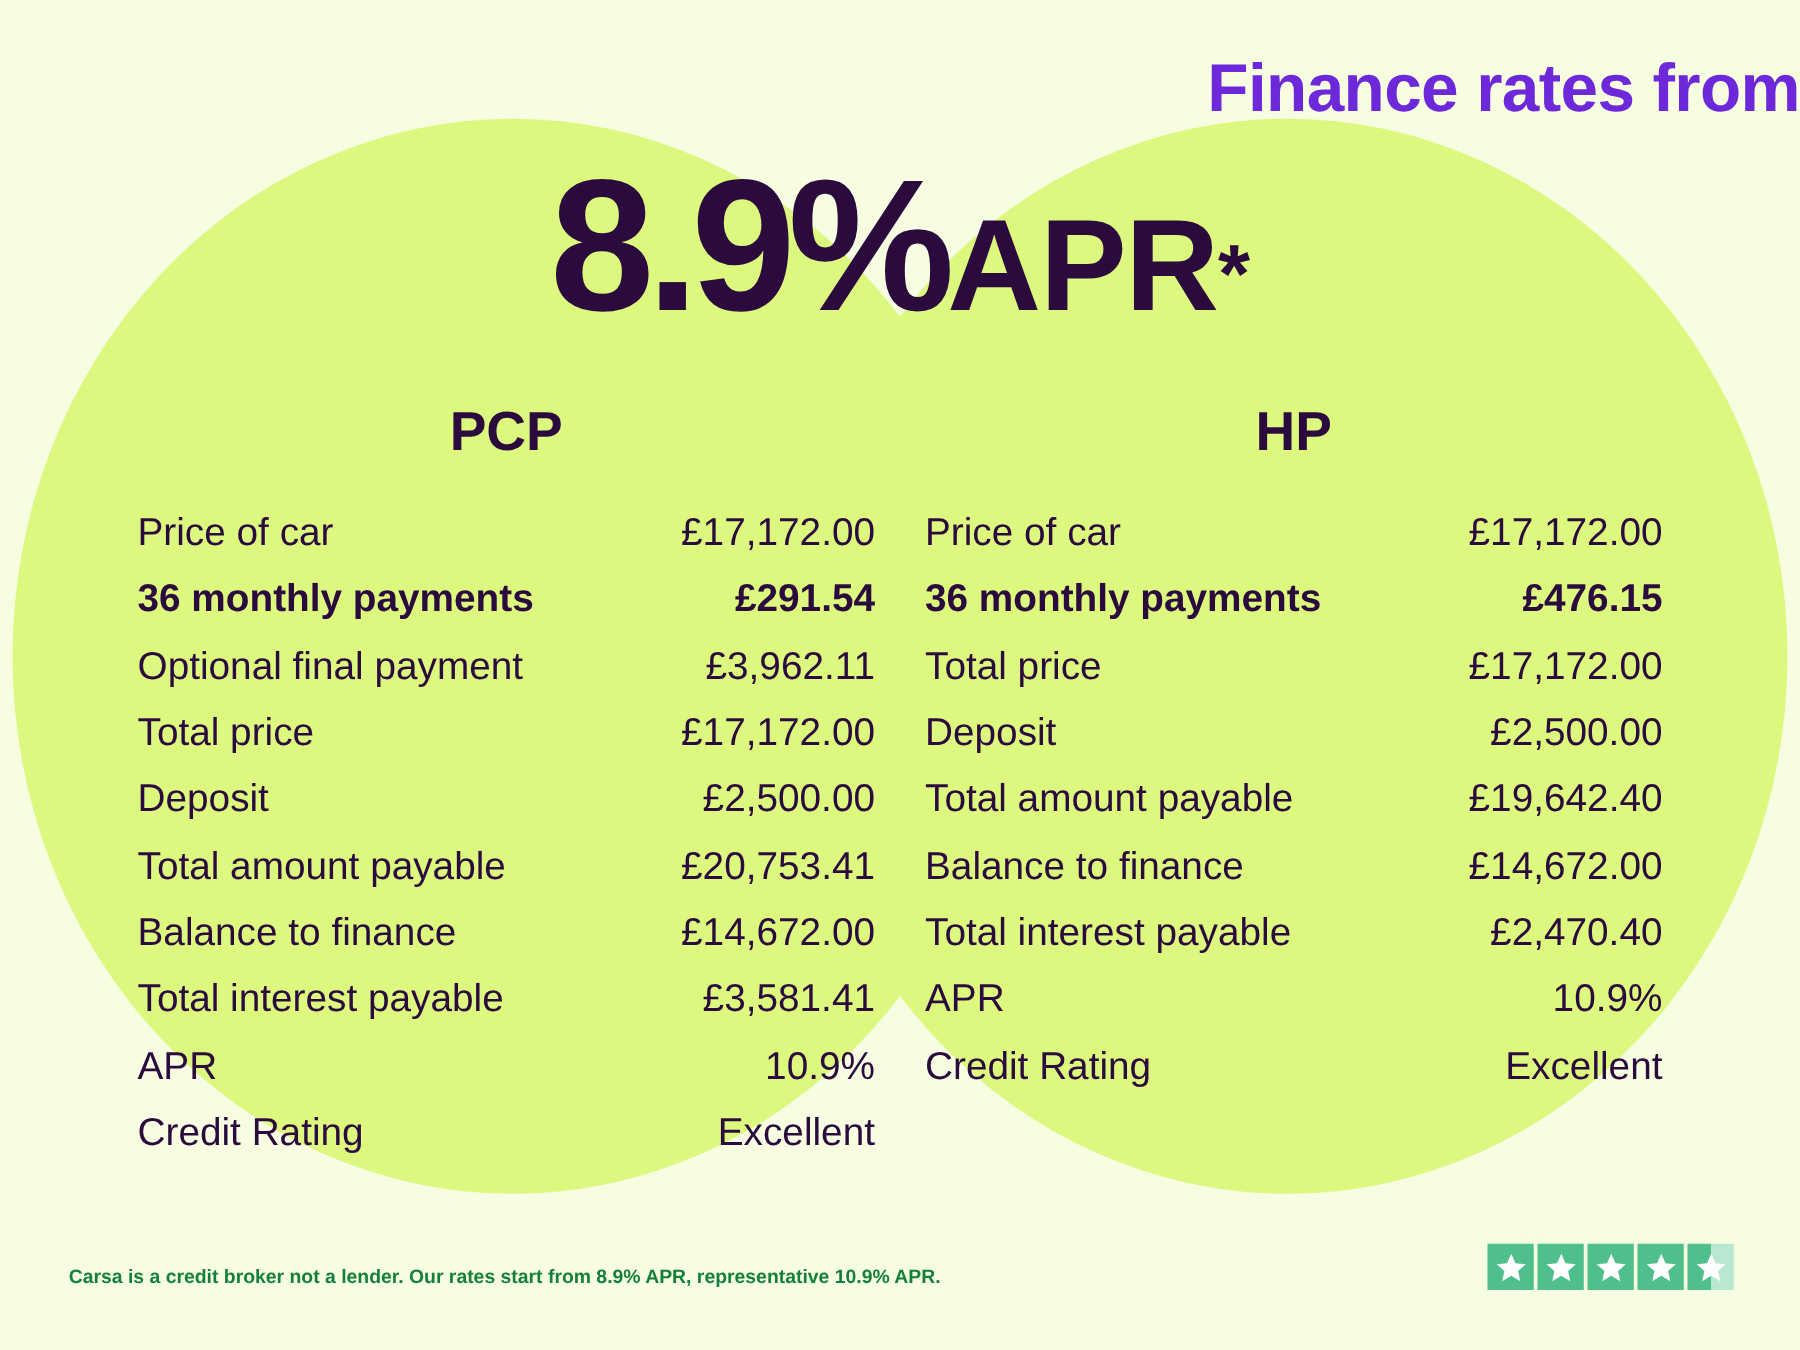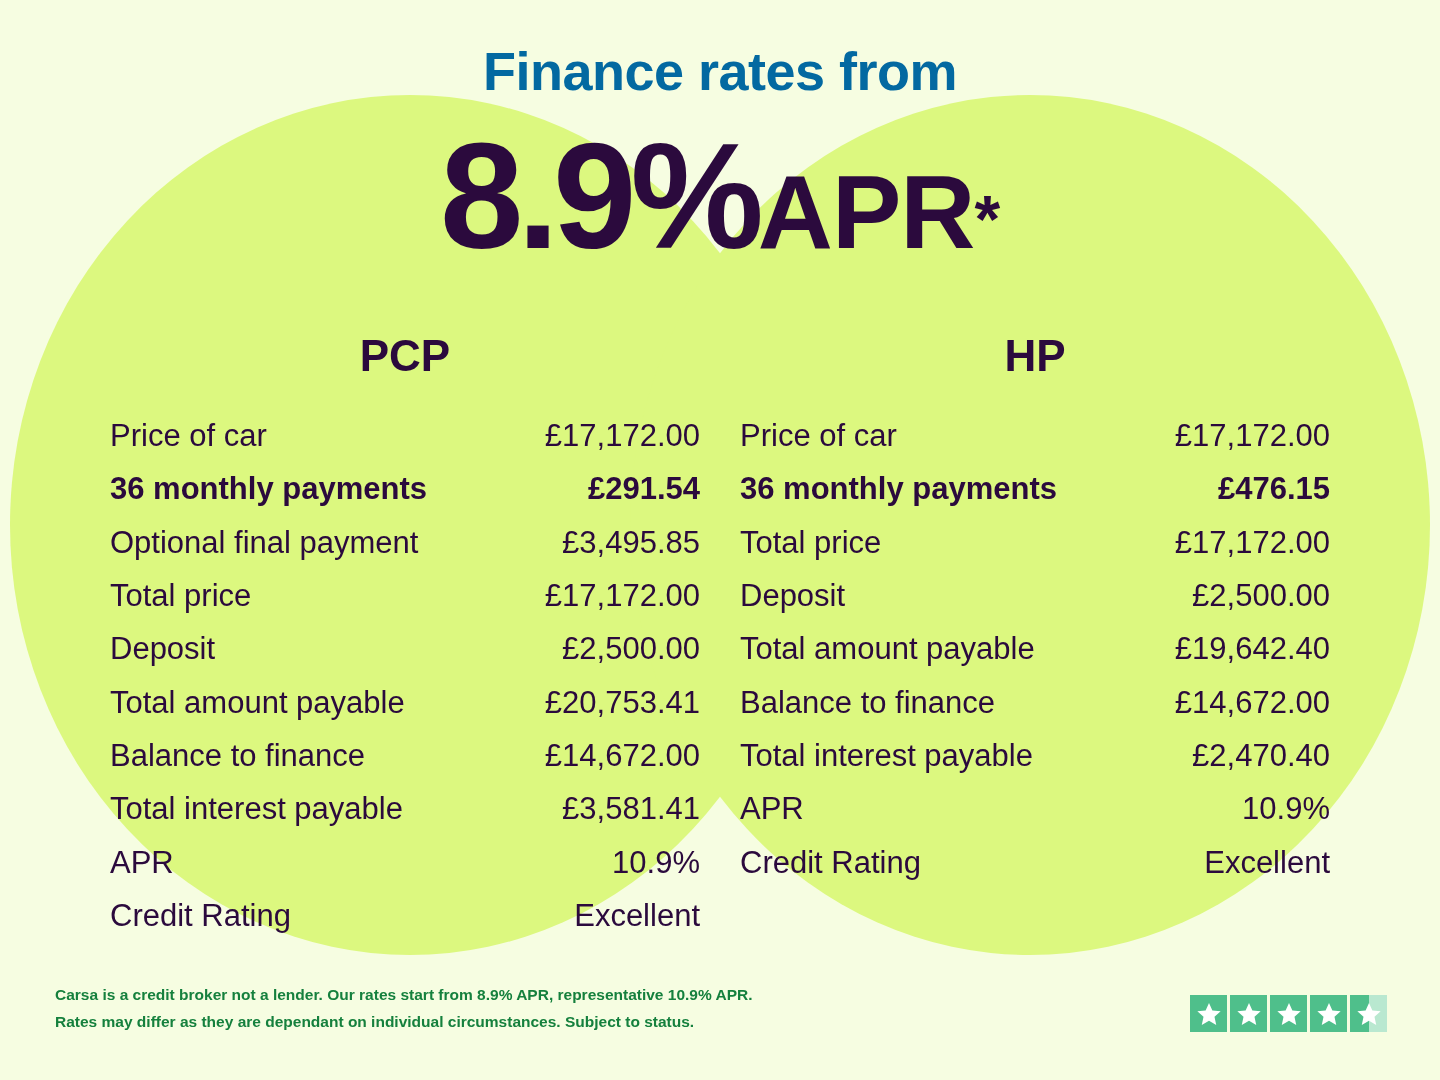--- a/index.html
+++ b/index.html
@@ -37,26 +37,26 @@
     left: 630px;
     top: 95px;
   }
   .content {
     position: relative;
     z-index: 2;
     width: 1440px;
     height: 1080px;
   }
   .headline {
-    text-align: center;
+    text-align: right;
     font-size: 54px;
     font-weight: bold;
     letter-spacing: -0.5px;
     padding-top: 40px;
-    color: #0369a1;
+    color: #6d28d9;
   }
   .big-rate {
     text-align: center;
     margin-top: 8px;
     color: #2b0a3d;
     white-space: nowrap;
   }
   .big-rate .num {
     font-size: 150px;
     font-weight: bold;
@@ -70,21 +70,21 @@
     letter-spacing: -1px;
     vertical-align: baseline;
   }
   .big-rate .star {
     font-size: 66px;
     font-weight: bold;
     vertical-align: super;
   }
   .columns {
     display: flex;
-    margin-top: 48px;
+    margin-top: 38px;
     padding: 0 110px;
     gap: 40px;
   }
   .col {
     flex: 1;
   }
   .col-title {
     text-align: center;
     font-size: 44px;
     font-weight: bold;
@@ -175,21 +175,21 @@
       <div class="row">
         <span class="label">Price of car</span>
         <span class="value">£17,172.00</span>
       </div>
       <div class="row bold">
         <span class="label">36 monthly payments</span>
         <span class="value">£291.54</span>
       </div>
       <div class="row">
         <span class="label">Optional final payment</span>
-        <span class="value">£3,495.85</span>
+        <span class="value">£3,962.11</span>
       </div>
       <div class="row">
         <span class="label">Total price</span>
         <span class="value">£17,172.00</span>
       </div>
       <div class="row">
         <span class="label">Deposit</span>
         <span class="value">£2,500.00</span>
       </div>
       <div class="row">
@@ -252,21 +252,20 @@
       <div class="row">
         <span class="label">Credit Rating</span>
         <span class="value">Excellent</span>
       </div>
     </div>
 
   </div>
 
   <div class="footnote">
     <div>Carsa is a credit broker not a lender. Our rates start from 8.9% APR, representative 10.9% APR.</div>
-    <div>Rates may differ as they are dependant on individual circumstances. Subject to status.</div>
   </div>
 
   <div class="trustpilot">
     <div class="tp-stars">
       <span class="tp-star">
         <svg width="28" height="28" viewBox="0 0 24 24">
             <polygon points="12,2.5 14.9,9 22,9.7 16.7,14.4 18.2,21.4 12,17.7 5.8,21.4 7.3,14.4 2,9.7 9.1,9" fill="#ffffff"></polygon>
           </svg>
       </span>
       <span class="tp-star">

